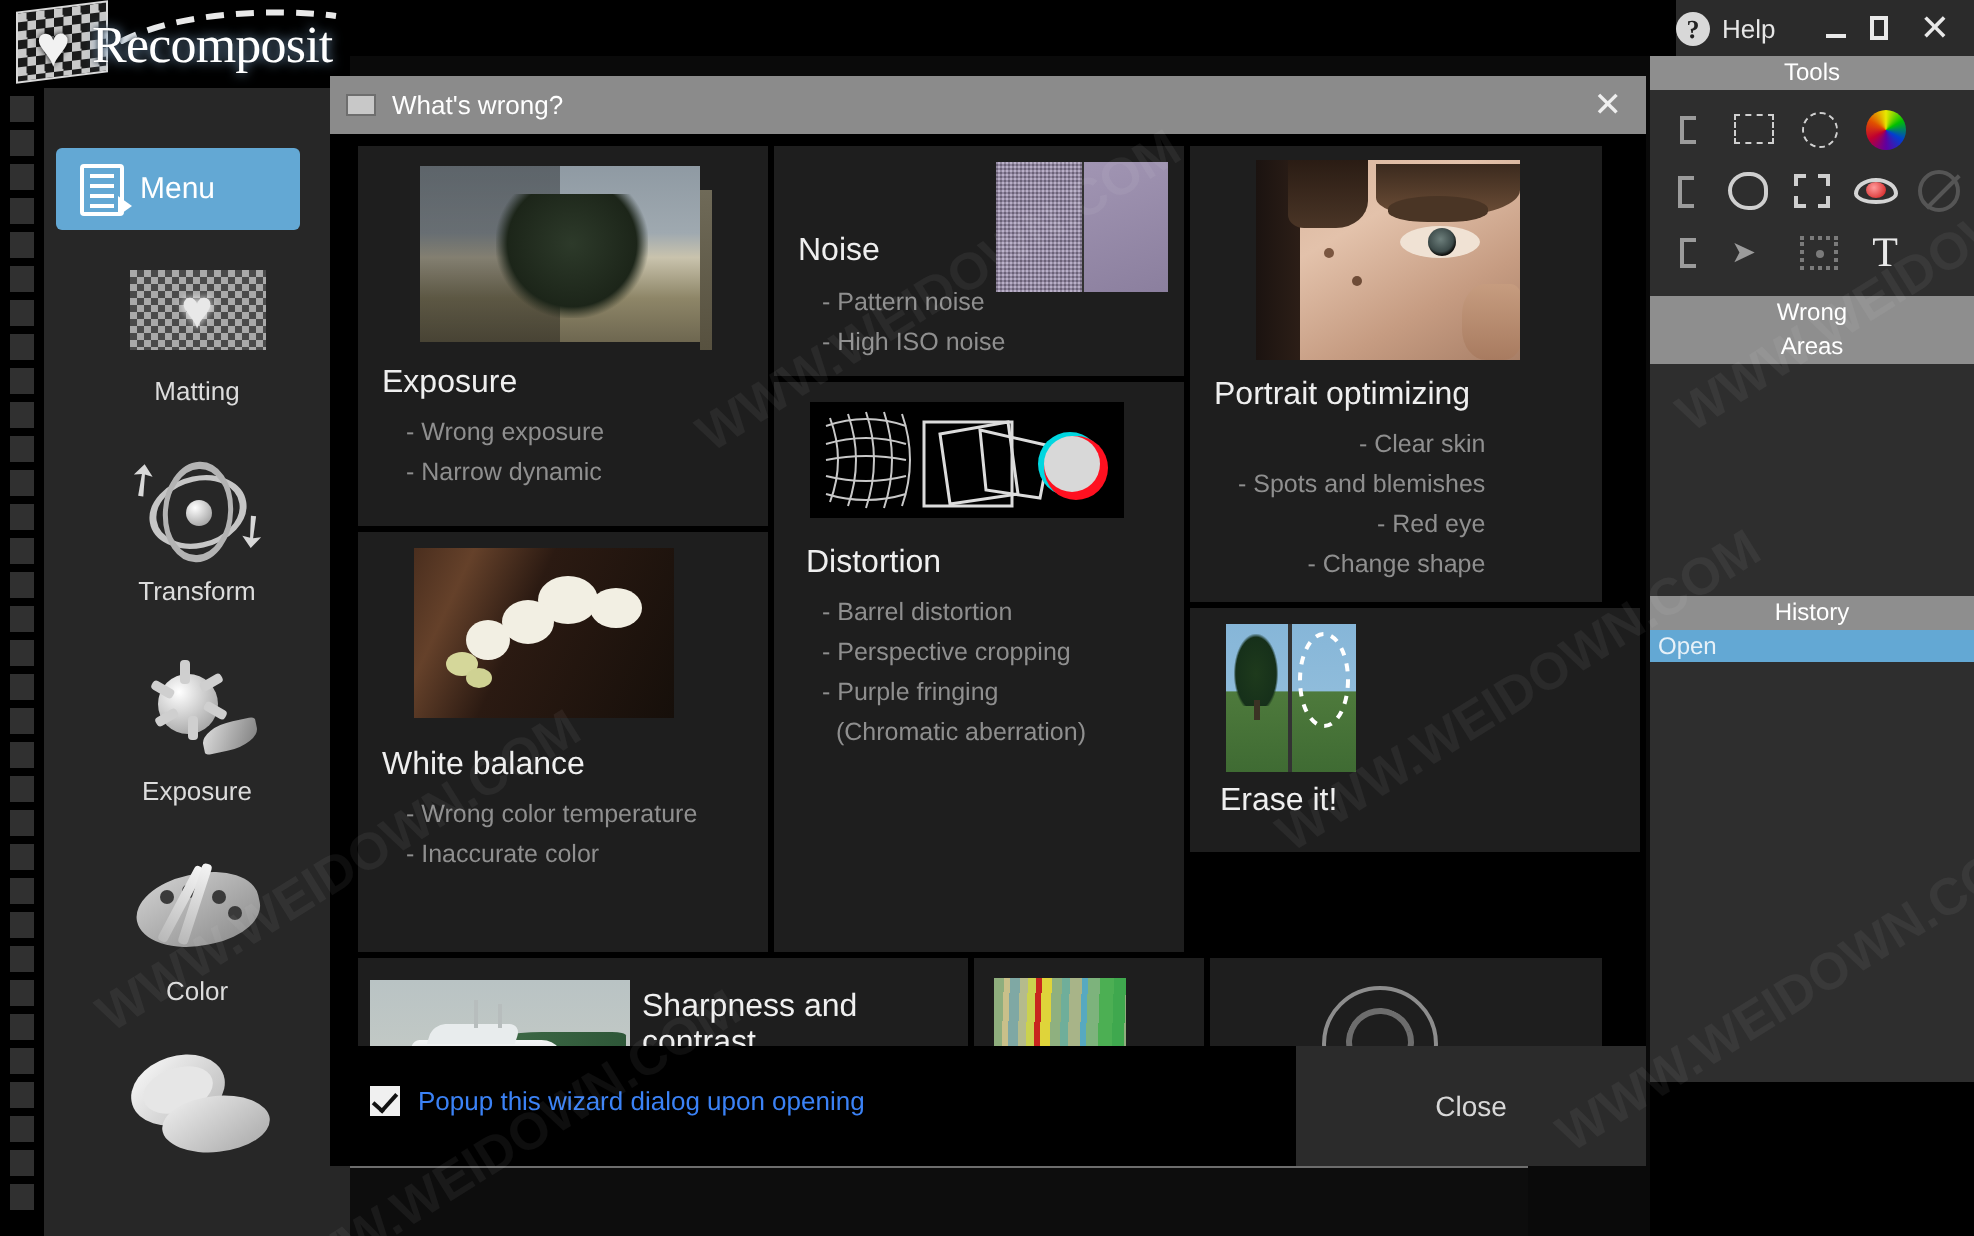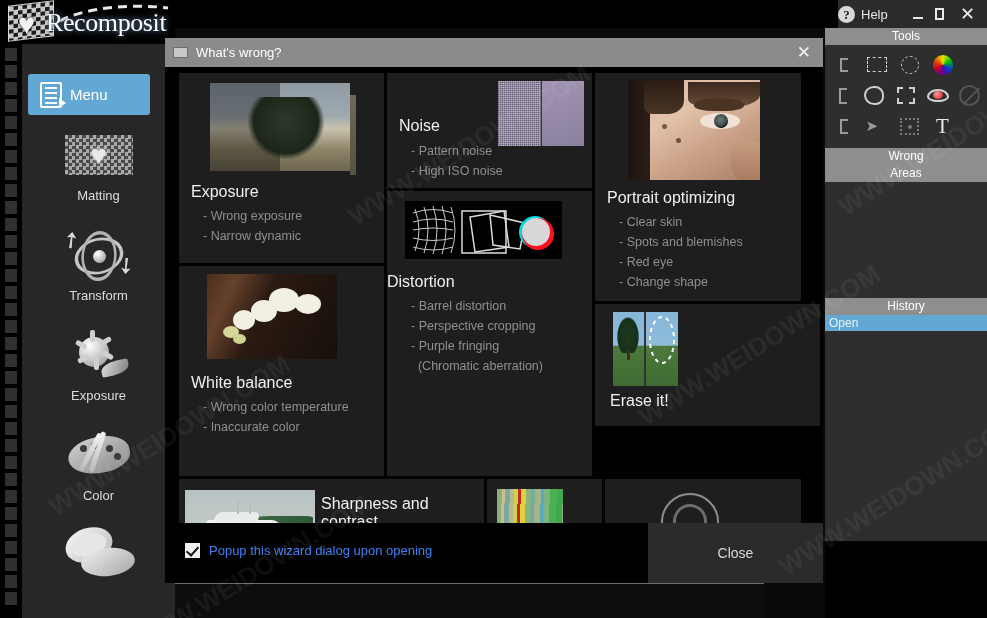--- a/index.html
+++ b/index.html
@@ -346,25 +346,25 @@
   }
   .c-noise .ttl { position: absolute; left: 12px; top: 44px; }
   .c-noise .lst { position: absolute; left: 24px; top: 68px; }
 
   
   .c-dist { left: 222px; top: 124px; width: 205px; height: 285px; }
   .c-dist .thumb {
     position: absolute; left: 18px; top: 10px; width: 157px; height: 58px;
     background: #000; overflow: hidden;
   }
-  .c-dist .ttl { position: absolute; left: 0; top: 82px; }
+  .c-dist .ttl { position: absolute; left: 16px; top: 82px; }
   .c-dist .lst { position: absolute; left: 24px; top: 105px; }
 
   
-  .c-port { left: 430px; top: 6px; width: 206px; height: 228px; }
+  .c-port { left: 430px; top: 6px; width: 206px; height: 228px; text-align: right; }
   .c-port .thumb {
     position: absolute; left: 33px; top: 7px; width: 132px; height: 100px;
     background: linear-gradient(150deg, #d7b29a 0%, #e3c2ab 35%, #c69c82 70%, #a87f67 100%);
     overflow: hidden;
   }
   .c-port .ttl { position: absolute; left: 12px; top: 116px; }
   .c-port .lst { position: absolute; left: 24px; top: 139px; }
 
   
   .c-erase { left: 430px; top: 237px; width: 225px; height: 122px; }

